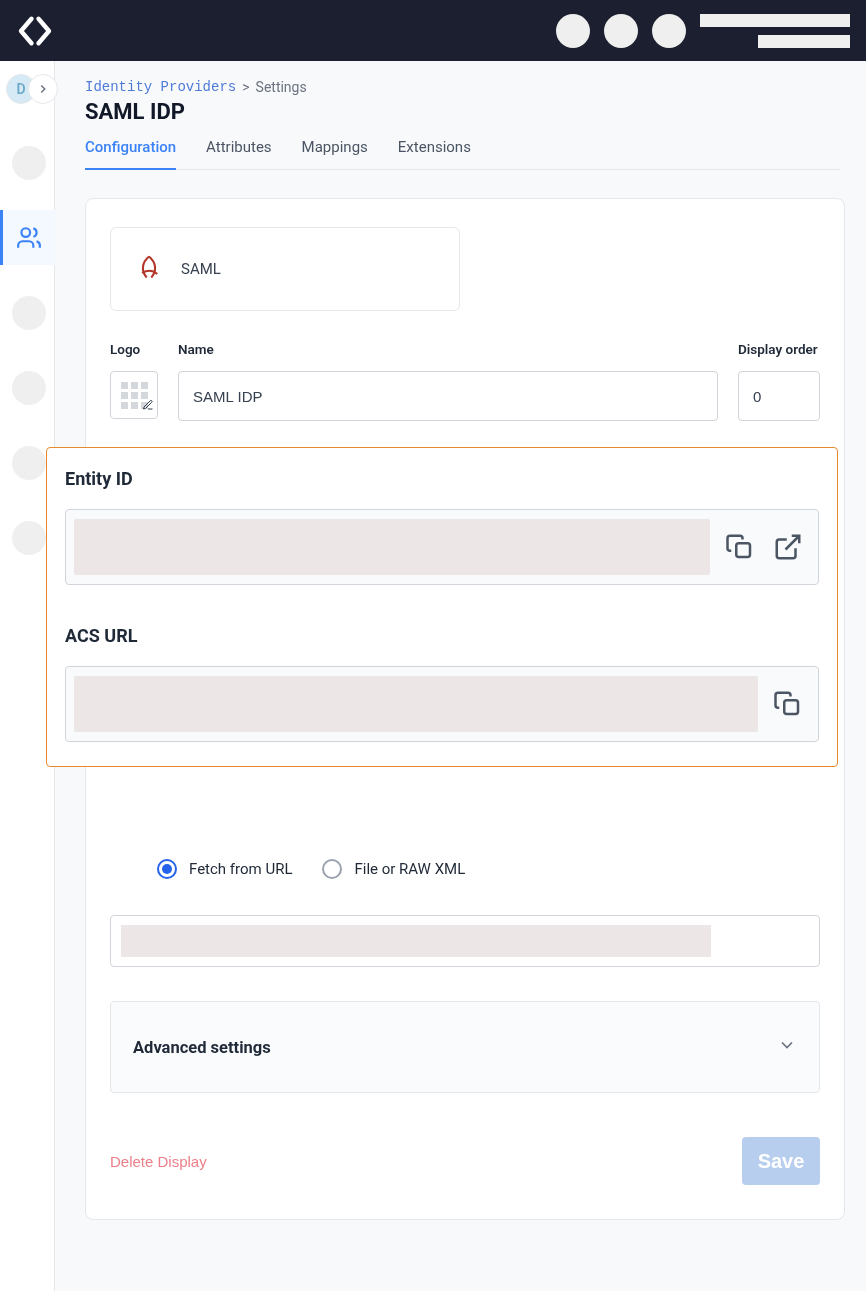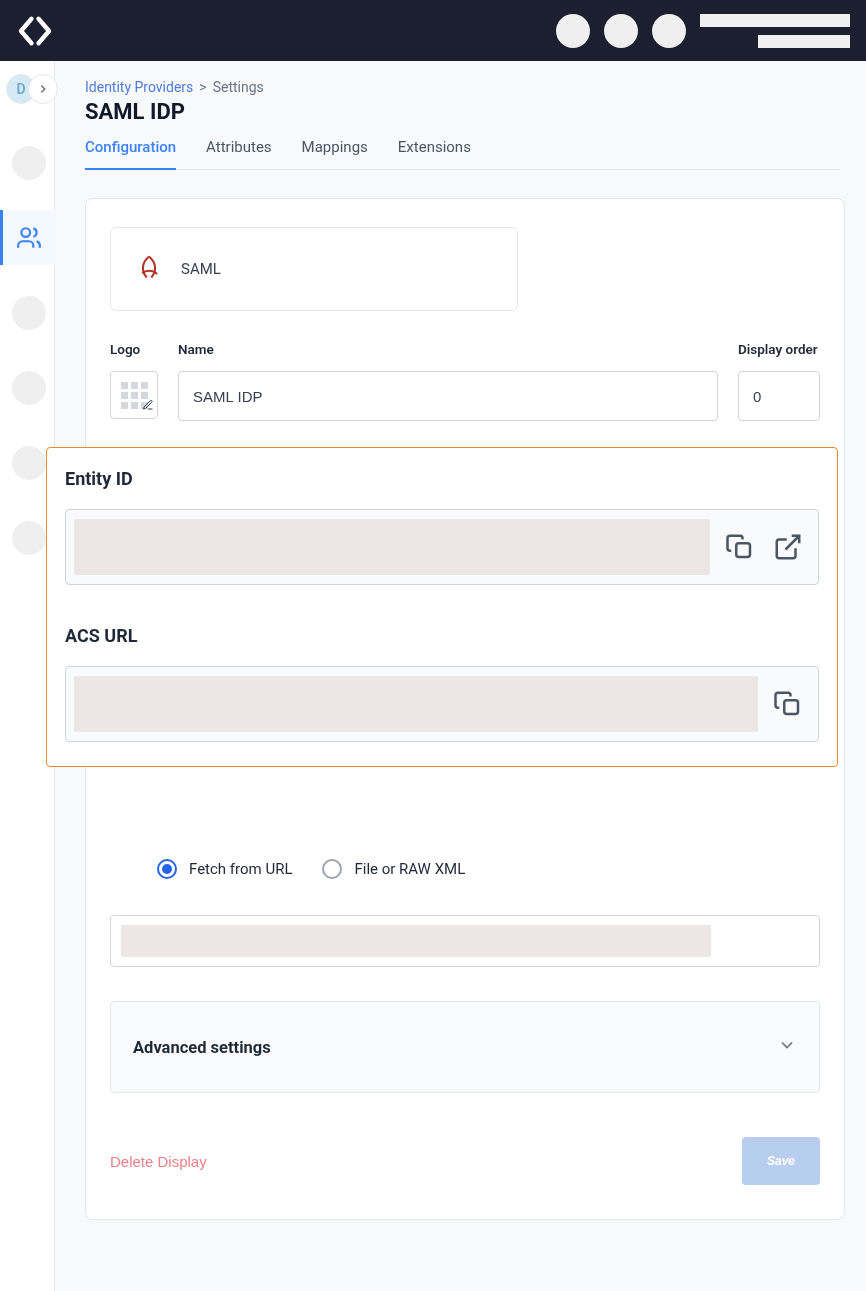--- a/index.html
+++ b/index.html
@@ -73,33 +73,33 @@
   
   .content {
     position:absolute;
     left:55px; top:61px; right:0;
     padding: 18px 26px 30px 30px;
   }
   .breadcrumb {
     font-size:14px; color:#6b7280; margin-bottom:4px;
     display:flex; align-items:center; gap:6px;
   }
-  .breadcrumb .link{ color:#4f7bd8; }
+  .breadcrumb .link{ color:#4f7bd8;font-family:Liberation Mono, monospace; }
   .page-title { font-size:22px; font-weight:700; color:#111827; margin-bottom:14px;}
   .tabs { display:flex; gap:30px; border-bottom:1px solid #e5e7eb; margin-bottom:28px; font-size:15px;}
   .tab { padding-bottom:12px; color:#4b5563; cursor:pointer;}
   .tab.active{ color:#3b82f6; border-bottom:2px solid #3b82f6; font-weight:500; margin-bottom:-1px;}
 
   .panel {
     border:1px solid #e5e7eb; border-radius:8px; padding:28px 24px 34px 24px; background:#fff;
     width:760px;
   }
 
   .preview-card{
-    border:1px solid #e5e7eb; border-radius:6px; width:408px; height:84px;
+    border:1px solid #e5e7eb; border-radius:6px; width:350px; height:84px;
     display:flex; align-items:center; gap:18px; padding:0 24px;
     margin-bottom:30px;
   }
   .saml-text{ font-size:15px; color:#374151;}
 
   .row { display:flex; gap:20px; align-items:flex-start; margin-bottom:30px;}
   .fld label{ font-size:13.5px; color:#1f2937; font-weight:600; display:block; margin-bottom:14px;}
   .logo-picker{
     width:48px;height:48px;border:1px solid #d1d5db;border-radius:4px;
     display:flex;align-items:center;justify-content:center;background:#fff;
@@ -169,21 +169,21 @@
     border:1px solid #e5e7eb;border-radius:4px;background:#fafbfc;
     height:92px;display:flex;align-items:center;justify-content:space-between;
     padding:0 22px;margin-bottom:44px;cursor:pointer;
   }
   .adv-title{font-size:16.5px;font-weight:700;color:#1f2937;}
 
   .actions{display:flex;justify-content:space-between;align-items:center;}
   .del{color:#ec7f87;font-size:15px;background:none;border:none;cursor:pointer;}
   .save{
     background:#b8ceef;color:#fff;border:none;border-radius:4px;
-    height:48px;width:78px;font-size:12px;font-weight:600;cursor:not-allowed;font-style:italic;
+    height:48px;width:78px;font-size:20px;font-weight:600;cursor:not-allowed;
   }
 </style>
 </head>
 <body>
 
 <div class="topbar">
   <div class="logo">
     <svg viewBox="0 0 48 48" fill="none" stroke="#fff" stroke-width="5" stroke-linecap="round" stroke-linejoin="round">
       <polyline points="20,10 8,24 20,38"></polyline>
       <polyline points="28,10 40,24 28,38"></polyline>

